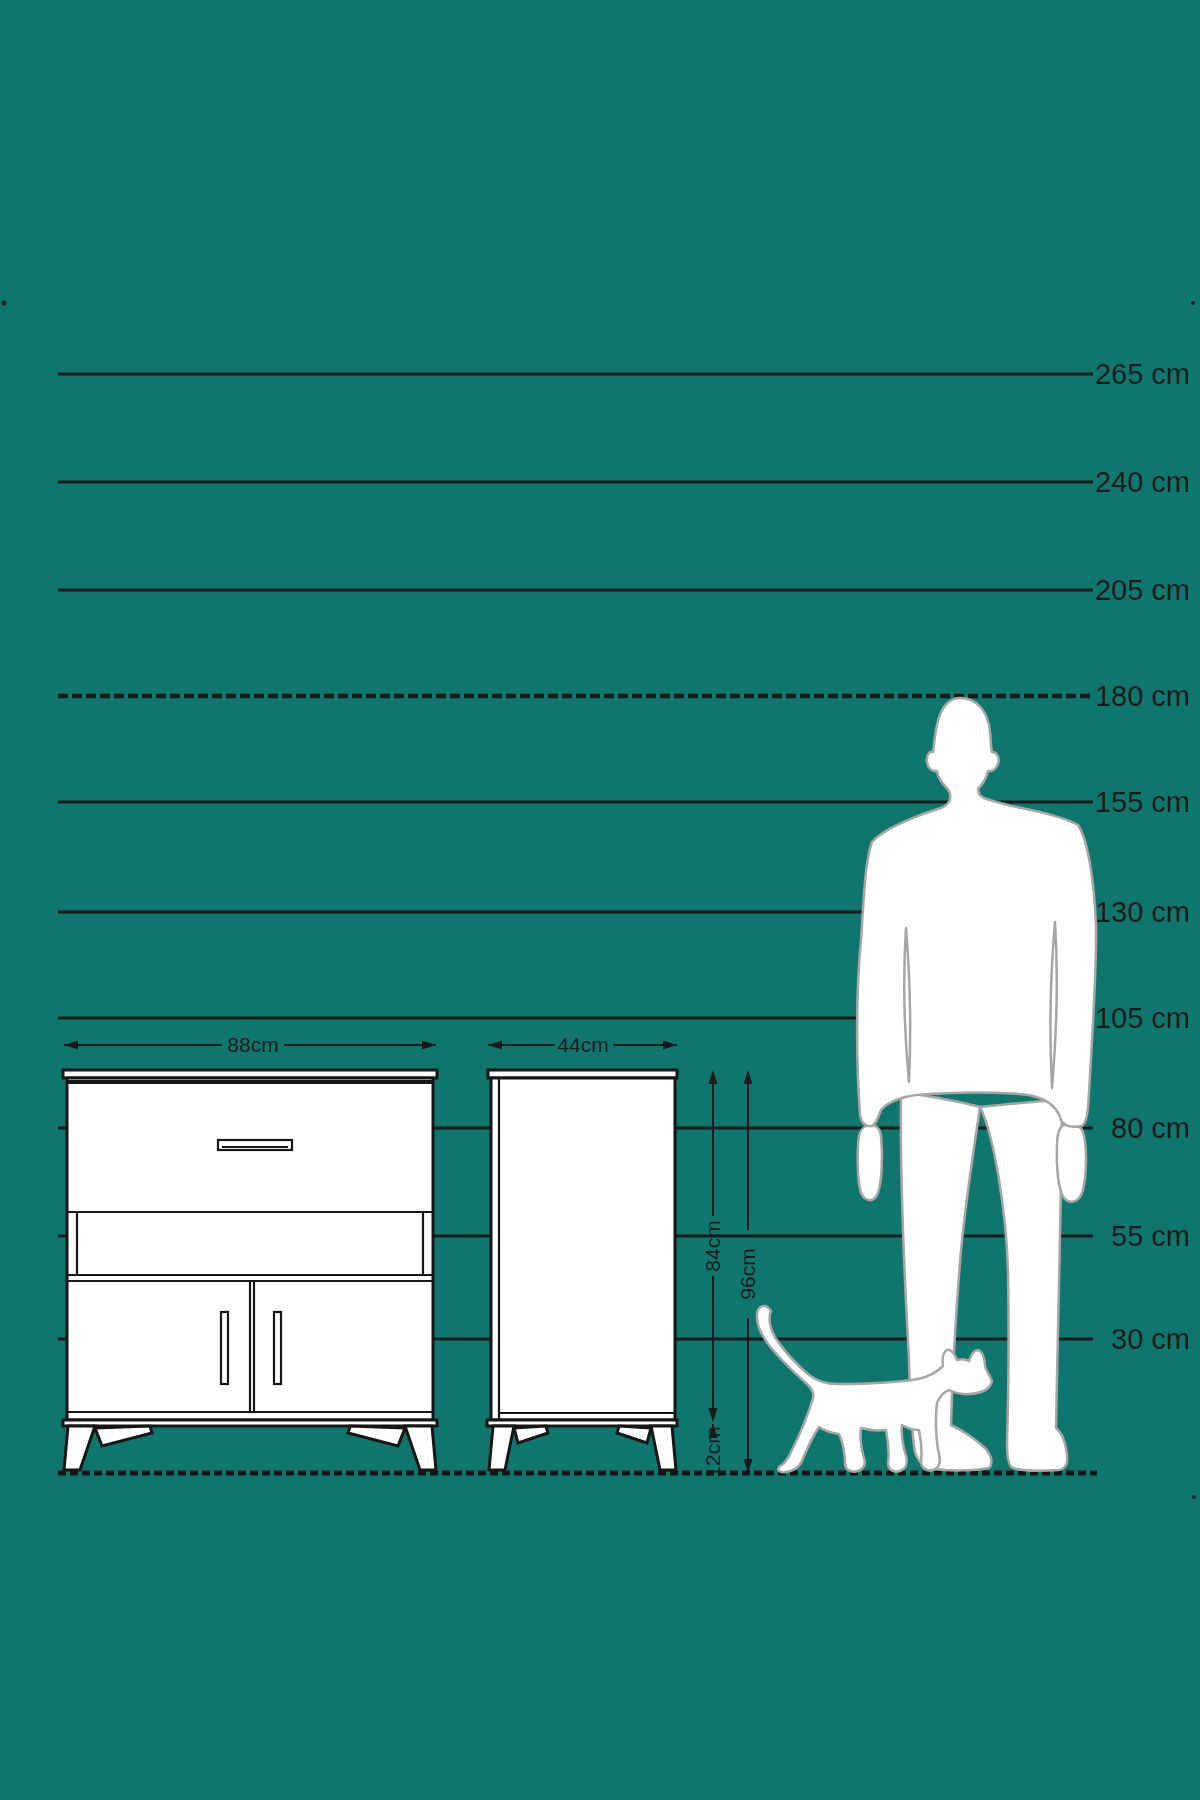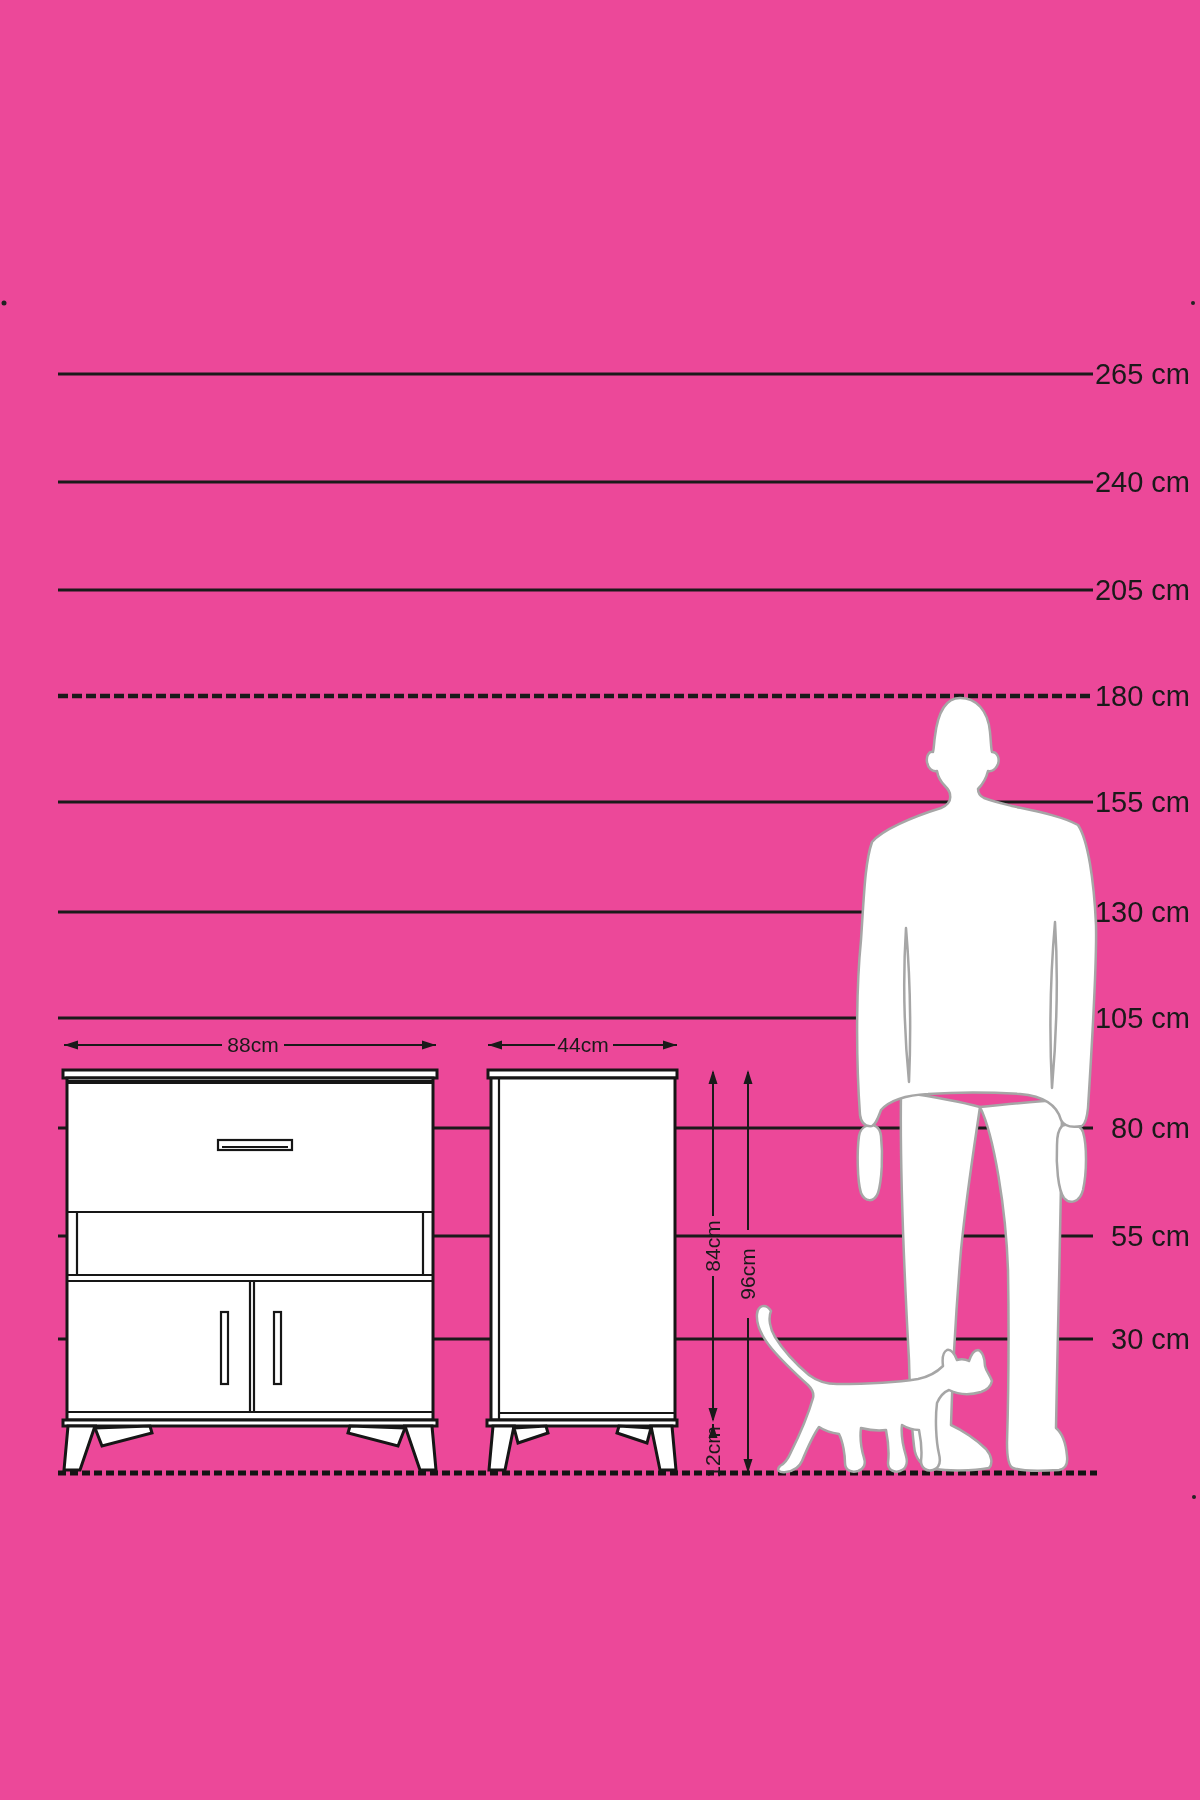--- a/index.html
+++ b/index.html
@@ -1,16 +1,16 @@
 <!DOCTYPE html>
 <html><head>
 <meta charset="utf-8">
 <style>
   html,body{margin:0;padding:0;background:#ffffff;}
-  .canvas{position:relative;width:1200px;height:1800px;background:#ec4899;overflow:hidden;text-decoration:underline;}
+  .canvas{position:relative;width:1200px;height:1800px;background:#0f766e;overflow:hidden;text-decoration:underline;}
   svg{display:block;}
   text{font-family:"Liberation Sans","DejaVu Sans",sans-serif;fill:#1a1a1a;}
   .scale-label{font-size:29px;}
   .dim-label{font-size:21px;}
   .scale-line{stroke:#1a1a1a;stroke-width:3;}
   .dash-line{stroke:#1a1a1a;stroke-width:4.5;stroke-dasharray:10 4;}
   .ground-line{stroke:#141414;stroke-width:5;stroke-dasharray:8 4;}
   .cab{stroke:#161616;stroke-width:3;fill:#ffffff;stroke-linejoin:miter;}
   .cab-thin{stroke:#161616;stroke-width:2.2;fill:none;}
   .dim{stroke:#1a1a1a;stroke-width:2;fill:none;}

